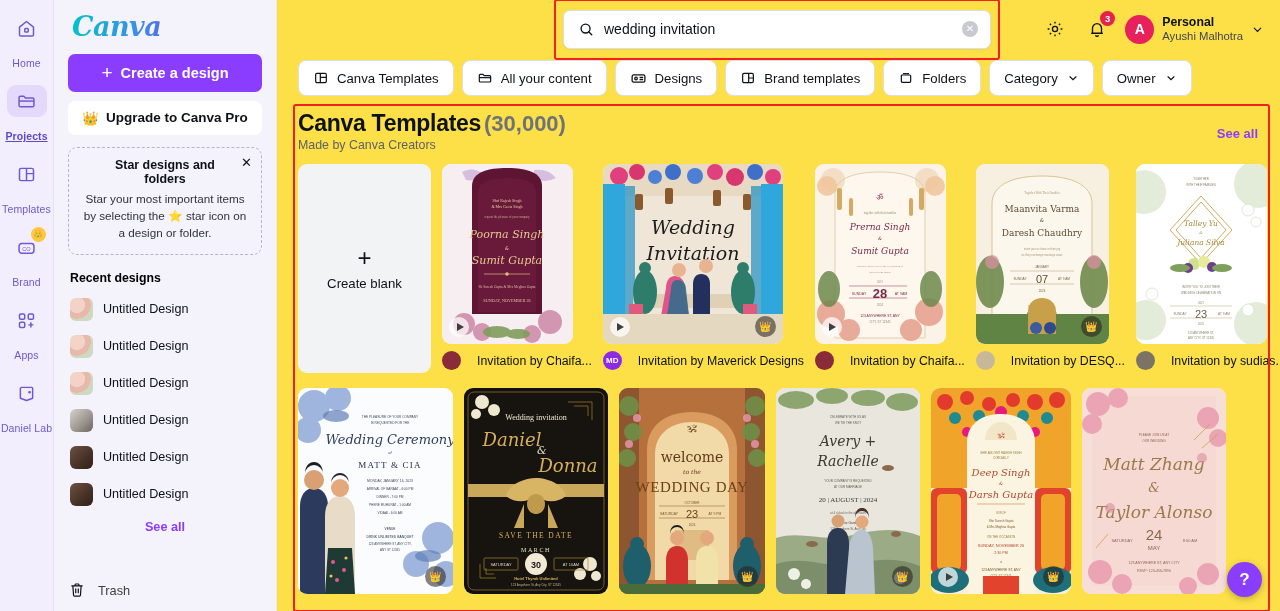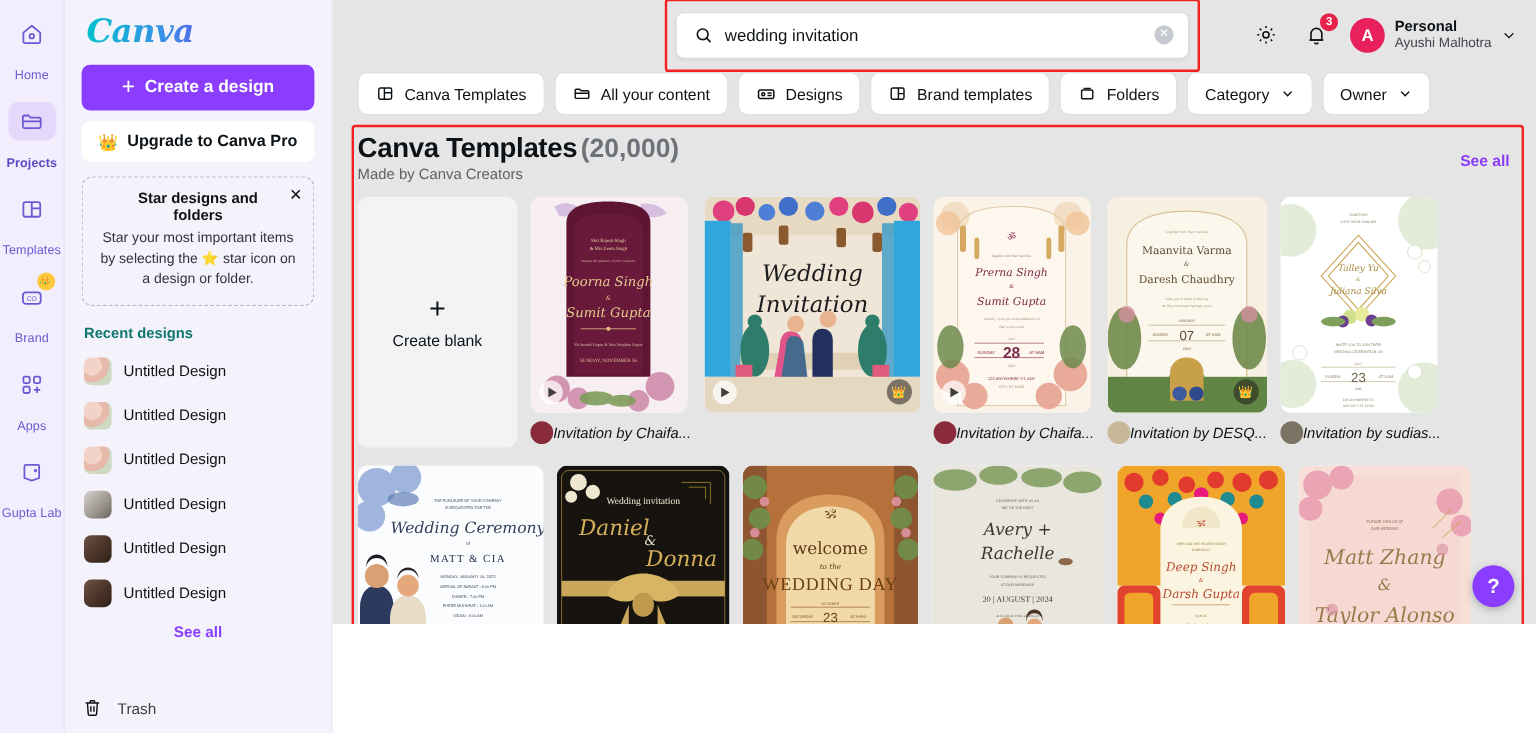--- a/index.html
+++ b/index.html
@@ -29,21 +29,21 @@
   .rail-icon-box {
     width: 40px; height: 32px; border-radius: 9px;
     display: flex; align-items: center; justify-content: center;
     position: relative;
   }
   .rail-item.active .rail-icon-box { background: #e4d8fb; }
   .rail-label {
     font-size: 10.5px; color: #6b5bd2; margin-top: 13px;
     letter-spacing: .1px; white-space: nowrap;
   }
-  .rail-item.active .rail-label { color: #5a4bc4; font-weight: 600; }
+  .rail-item.active .rail-label { color: #5a4bc4; font-weight: 600; text-decoration: underline; }
   .crown-dot {
     position: absolute; right: 1px; top: -4px;
     width: 15px; height: 15px; border-radius: 50%;
     background: #ffc83d; display: flex; align-items: center; justify-content: center;
     font-size: 8px; line-height: 1;
   }
 
   
   .sidepanel {
     width: 223px; flex: 0 0 223px; height: 611px;
@@ -88,21 +88,21 @@
   }
   .star-card p {
     font-size: 11.7px; line-height: 1.45; color: #31343b; text-align: center;
   }
   .star-close {
     position: absolute; top: 8px; right: 9px;
     font-size: 13px; color: #0d1216; cursor: pointer; line-height: 1;
     font-weight: 500;
   }
   .recent-title {
-    font-size: 12.3px; font-weight: 700; color: #0f766e;
+    font-size: 12.3px; font-weight: 700; color: #000000;
     margin: 16px 0 6px 2px;
   }
   .recent-list { display: flex; flex-direction: column; text-align: right; }
   .recent-row {
     display: flex; align-items: center; gap: 10px;
     height: 37px; cursor: pointer; padding-left: 2px; border-radius: 6px;
   }
   .thumb {
     width: 23px; height: 23px; border-radius: 6px; flex: 0 0 23px;
     background-size: cover; background-position: center;
@@ -115,21 +115,21 @@
     font-size: 12.7px; font-weight: 700; color: #8b3dff;
     text-align: center; margin-top: 7px; cursor: pointer;
   }
   .trash-row {
     position: absolute; left: 14px; bottom: 12px;
     display: flex; align-items: center; gap: 12px; cursor: pointer;
   }
   .trash-label { font-size: 12.8px; color: #404040; }
 
   
-  .main { flex: 1 1 auto; height: 520px; position: relative; background: #e5e5e5; overflow: hidden; }
+  .main { flex: 1 1 auto; height: 611px; position: relative; background: #fde047; overflow: hidden; }
 
   .topbar {
     height: 58px; display: flex; align-items: center;
     padding: 0 14px 0 16px; gap: 12px;
   }
   .search-wrap {
     position: relative; margin-left: 270px; width: 428px;
   }
   .search-ann {
     position: absolute; left: -9px; top: -11px; right: -9px; bottom: -11px;
@@ -204,21 +204,21 @@
     border-radius: 9px; overflow: hidden; position: relative;
     background: #f2f3f5;
   }
   .card-blank {
     width: 133px; height: 209px; border-radius: 9px; background: #f2f3f5;
     display: flex; flex-direction: column; align-items: center; justify-content: center;
     gap: 6px; cursor: pointer;
   }
   .card-blank .bplus { font-size: 24px; font-weight: 300; color: #0d1216; line-height: 1; }
   .card-blank .btxt { font-size: 13.2px; color: #0d1216; }
-  .attr { display: flex; align-items: center; gap: 0; margin-top: 7px; font-style: italic; }
+  .attr { display: flex; align-items: center; gap: 16px; margin-top: 7px; }
   .attr-av {
     width: 19px; height: 19px; border-radius: 50%; flex: 0 0 19px;
     display: flex; align-items: center; justify-content: center;
     font-size: 8px; font-weight: 700; color: #fff; overflow: hidden;
   }
   .attr-name {
     font-size: 12.3px; color: #0d1216; white-space: nowrap;
     overflow: hidden; text-overflow: ellipsis;
   }
   .play-badge {
@@ -310,21 +310,21 @@
       <div class="rail-label">Apps</div>
     </div>
 
     <div class="rail-item">
       <div class="rail-icon-box">
         <svg width="21" height="21" viewBox="0 0 24 24" fill="none" stroke="#6b5bd2" stroke-width="1.7" stroke-linejoin="round">
           <path d="M5 6.5A1.5 1.5 0 0 1 6.5 5H18a1 1 0 0 1 1 1v11.5L12 20 5 17.5z"></path>
           <path d="M14 10.5h3M15.5 9v3"></path>
         </svg>
       </div>
-      <div class="rail-label">Gupta Lab</div>
+      <div class="rail-label">Daniel Lab</div>
     </div>
   </div>
 
   <div class="sidepanel">
     <div class="brand">Canva</div>
 
     <button class="btn-create">
       <span class="plus">+</span>
       <span>Create a design</span>
     </button>
@@ -506,21 +506,21 @@
         </span>
       </div>
     </div>
 
     <div class="results">
       <div class="results-ann"></div>
 
       <div class="sec-head">
         <div>
           <div>
-            <span class="sec-title">Canva Templates</span><span class="sec-count">(20,000)</span>
+            <span class="sec-title">Canva Templates</span><span class="sec-count">(30,000)</span>
           </div>
           <div class="sec-sub">Made by Canva Creators</div>
         </div>
         <div class="see-all-main">See all</div>
       </div>
 
       <div class="grid-row">
 
         <div class="card">
           <div class="card-blank">
@@ -605,20 +605,24 @@
                   <ellipse cx="140" cy="128" rx="12" ry="22"></ellipse>
                 <circle cx="42" cy="104" r="6"></circle>
                   <circle cx="140" cy="104" r="6"></circle>
               </g>
               <rect x="26" y="140" width="14" height="22" fill="#e05a7e"></rect>
               <rect x="140" y="140" width="14" height="22" fill="#e05a7e"></rect>
               <rect x="0" y="150" width="180" height="30" fill="#e5d8c0"></rect>
             </svg>
             <div class="play-badge"></div>
             <div class="crown-badge">👑</div>
+          </div>
+          <div class="attr">
+            <div class="attr-av" style="background:#8b2ae8;">MD</div>
+            <div class="attr-name">Invitation by Maverick Designs</div>
           </div>
         </div>
 
         <div class="card">
           <div class="card-img" style="width:131px;height:180px;">
             <svg width="131" height="180" viewBox="0 0 131 180">
               <rect width="131" height="180" fill="#fbf3e8"></rect>
               <path d="M20 30c0-16 20-22 45-22s45 6 45 22v144H20z" fill="#fdf7ee" stroke="#e2cdae" stroke-width="1"></path>
               <g fill="#e8c9a0" opacity=".5">
                 <circle cx="18" cy="16" r="12"></circle>

